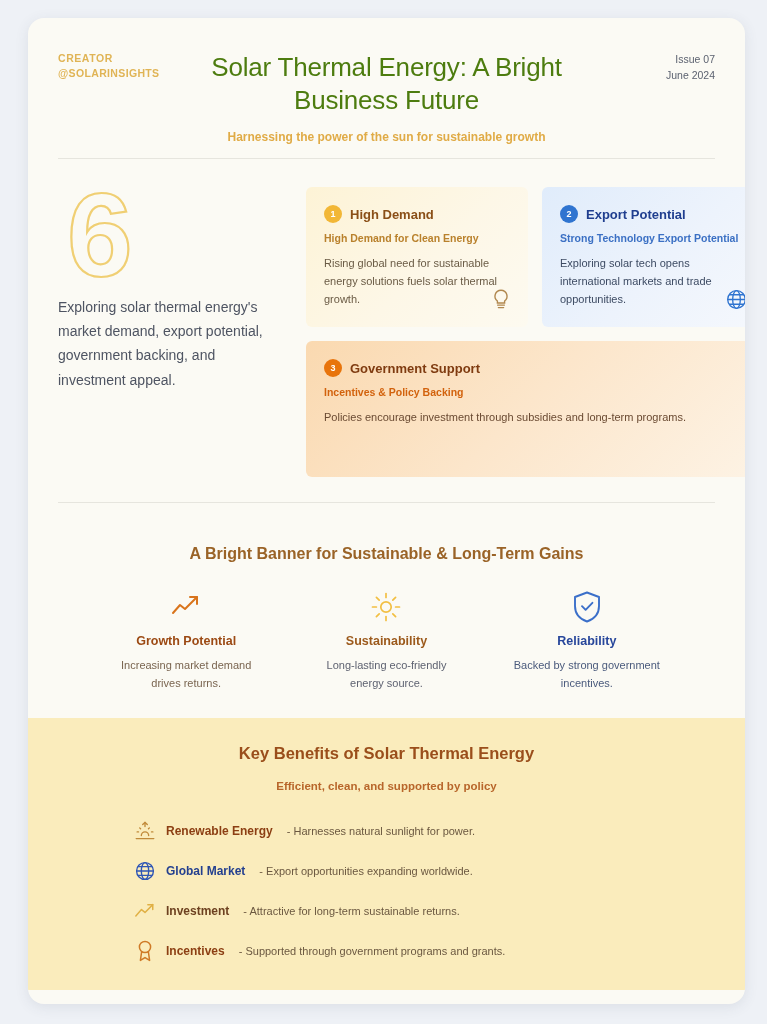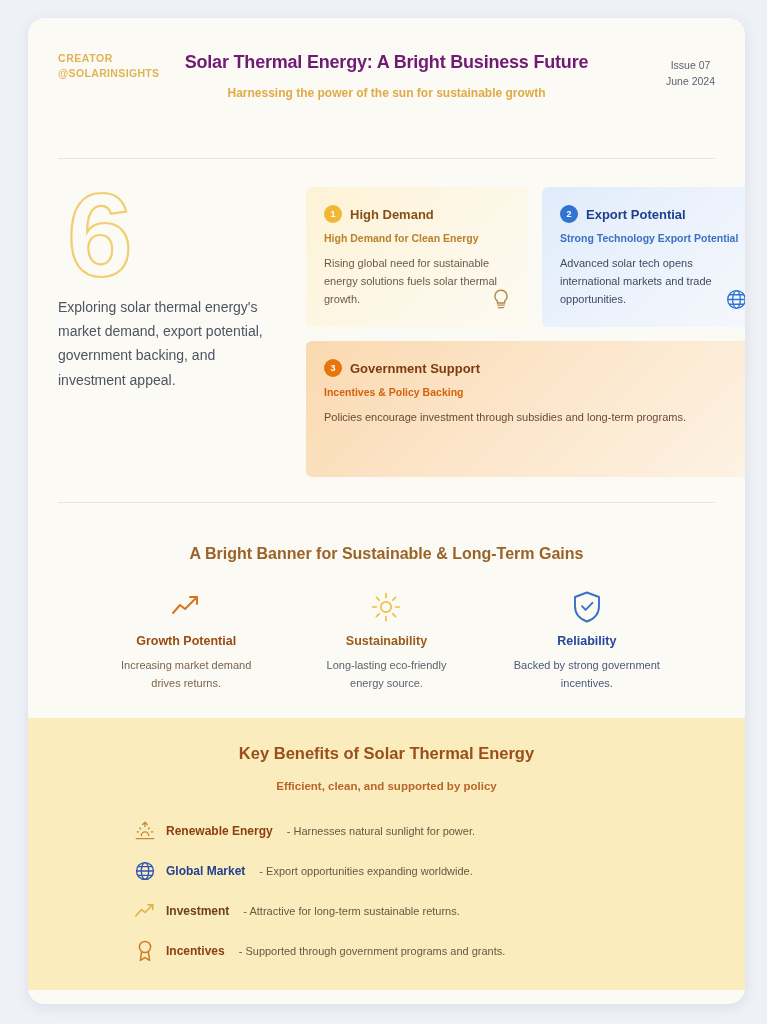--- a/index.html
+++ b/index.html
@@ -50,38 +50,38 @@
   }
   .creator-handle {
     font-size: 10.5px;
     font-weight: 700;
     letter-spacing: 0.35px;
     color: #e0b455;
   }
   .issue {
     position: absolute;
     right: 30px;
-    top: 39px;
-    text-align: center;
+    top: 33px;
+    text-align: right;
     line-height: 1.55;
   }
   .issue div {
     font-size: 10.5px;
     color: #5c6270;
   }
   .title-block {
     width: 430px;
     margin: 0 auto;
     text-align: center;
   }
   .main-title {
-    font-size: 18px;
-    font-weight: 700;
+    font-size: 26px;
+    font-weight: 400;
     line-height: 1.28;
-    color: #701a75;
+    color: #4d7c0f;
     letter-spacing: -0.2px;
   }
   .subtitle {
     margin-top: 12px;
     font-size: 12px;
     font-weight: 600;
     color: #e0ab46;
   }
 
   .divider {
@@ -360,21 +360,21 @@
               </svg>
             </div>
           </div>
 
           <div class="card card-b">
             <div class="card-head">
               <div class="badge badge-blue">2</div>
               <div class="card-title card-title-b">Export Potential</div>
             </div>
             <div class="card-sub card-sub-b">Strong Technology Export Potential</div>
-            <div class="card-body card-body-b">Advanced solar tech opens international markets and trade opportunities.</div>
+            <div class="card-body card-body-b">Exploring solar tech opens international markets and trade opportunities.</div>
             <div class="card-icon">
               <svg width="23" height="23" viewBox="0 0 24 24" fill="none" stroke="#2f74d0" stroke-width="1.4">
                 <circle cx="12" cy="12" r="9.2"></circle>
                 <ellipse cx="12" cy="12" rx="4" ry="9.2"></ellipse>
                 <line x1="2.8" y1="12" x2="21.2" y2="12"></line>
                 <line x1="4.2" y1="7" x2="19.8" y2="7"></line>
                 <line x1="4.2" y1="17" x2="19.8" y2="17"></line>
               </svg>
             </div>
           </div>

